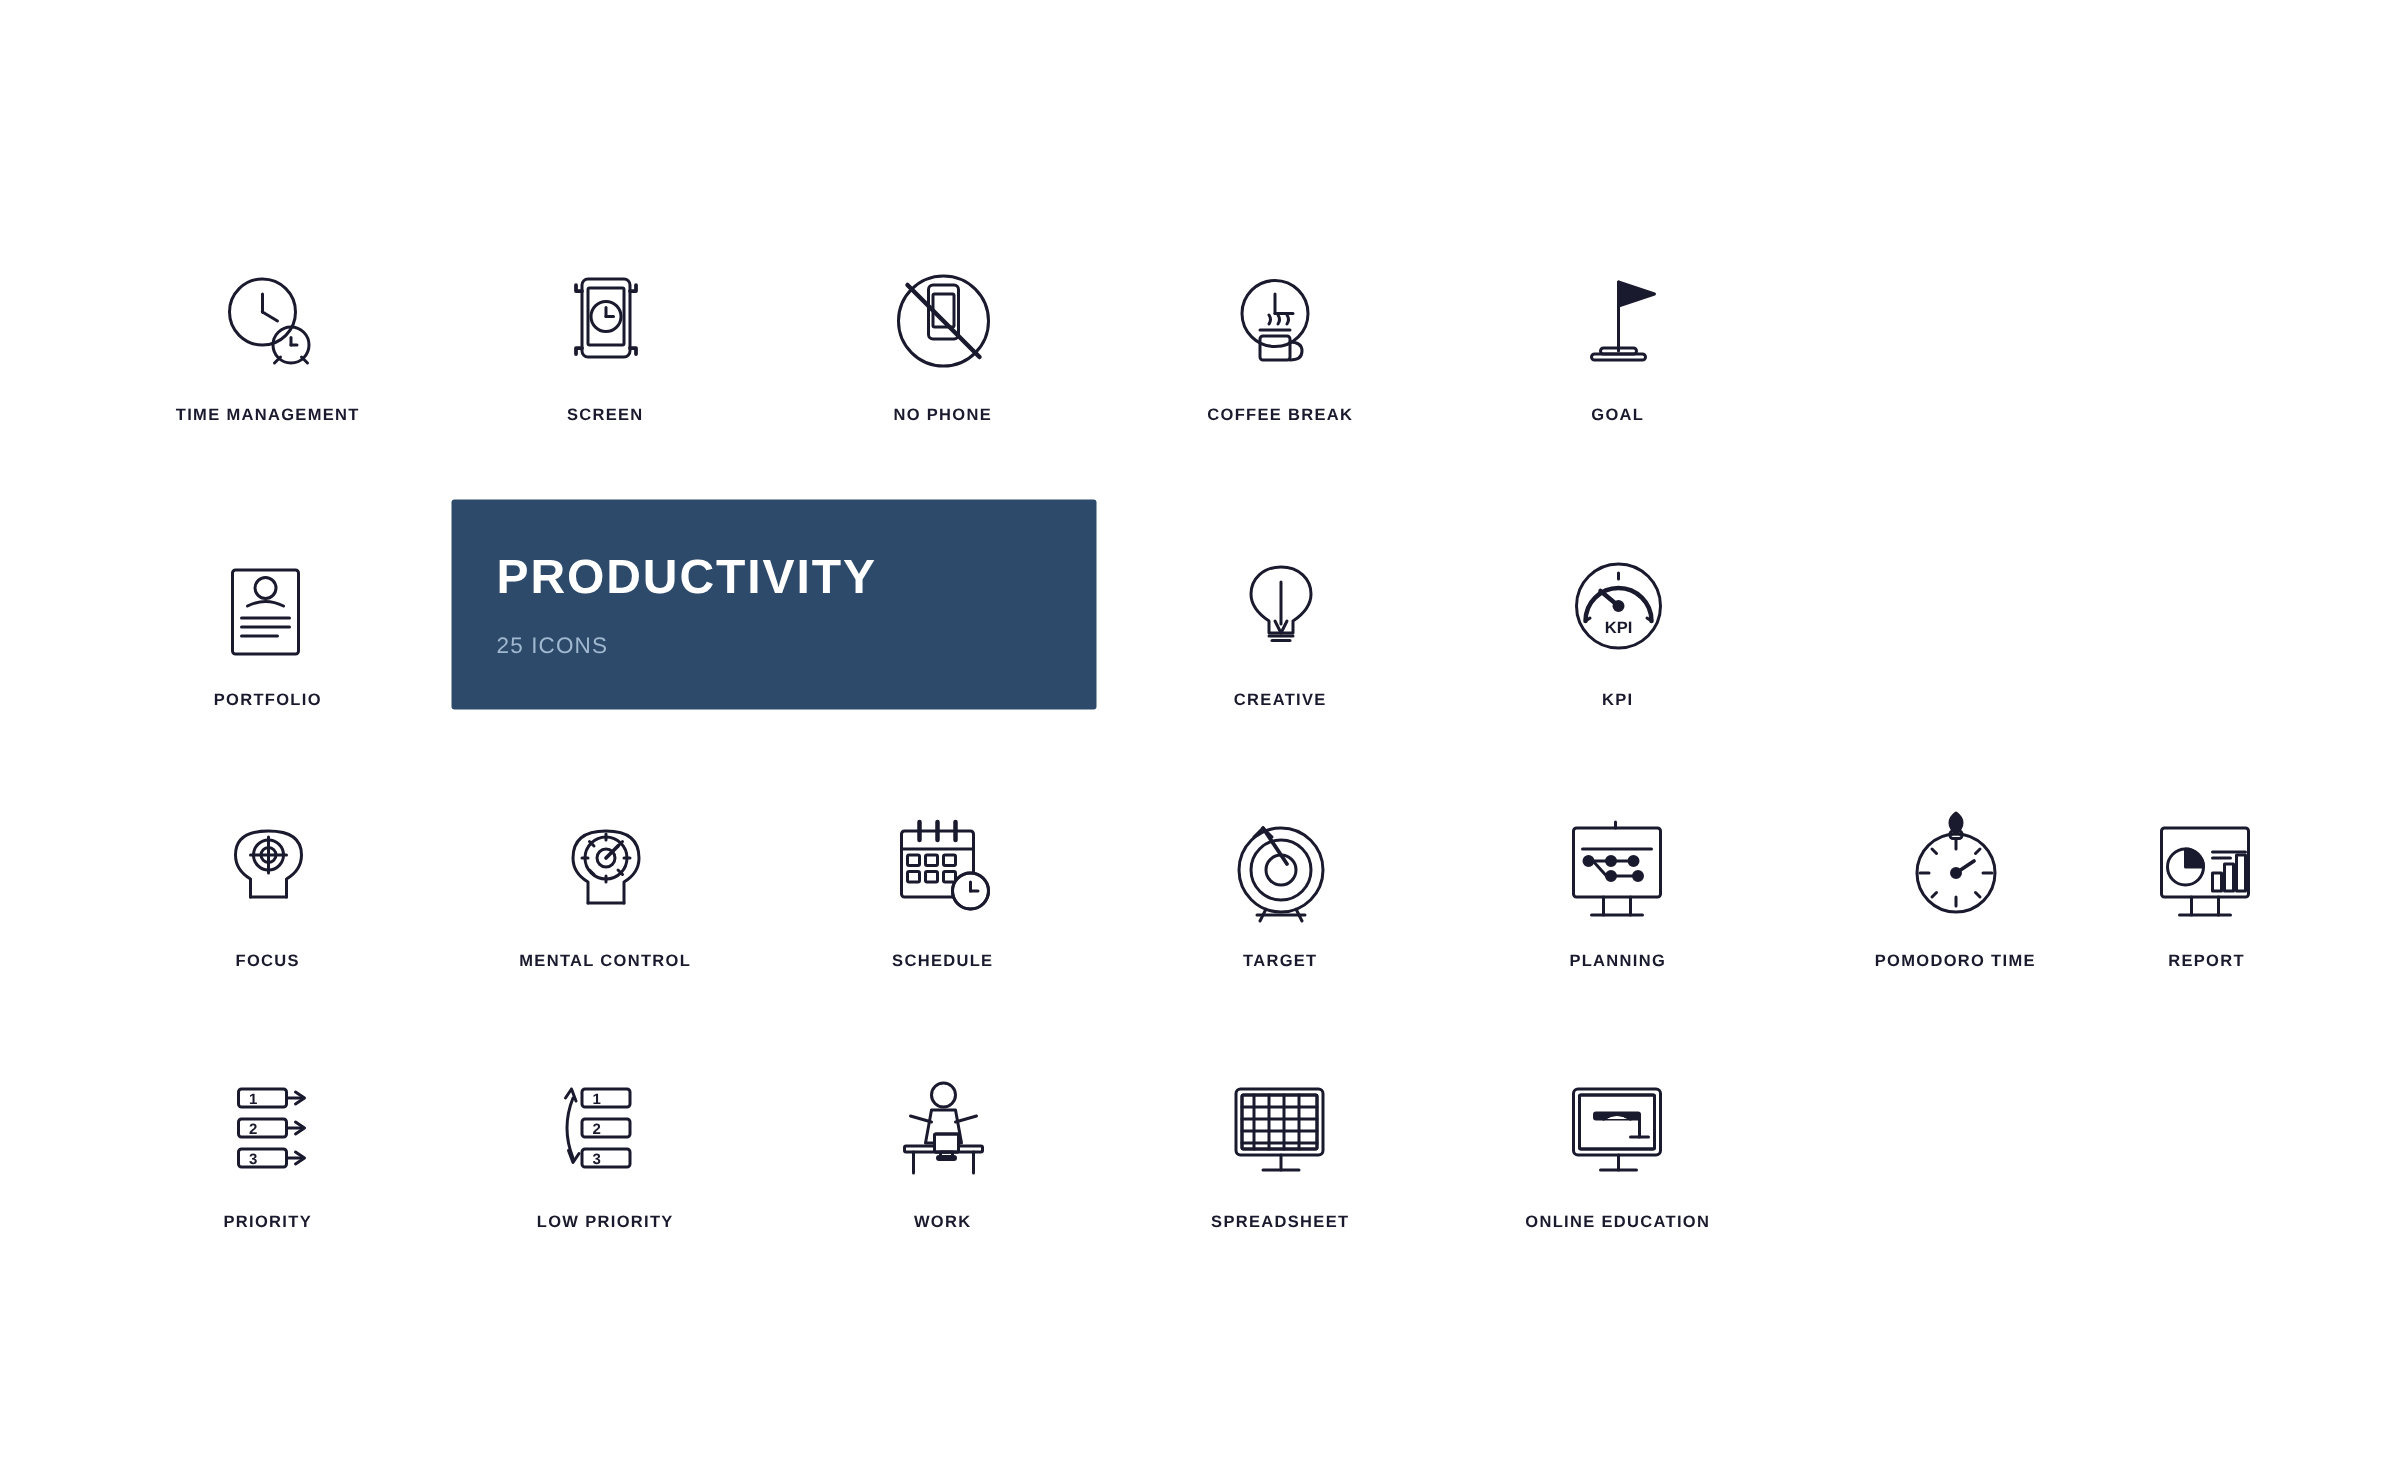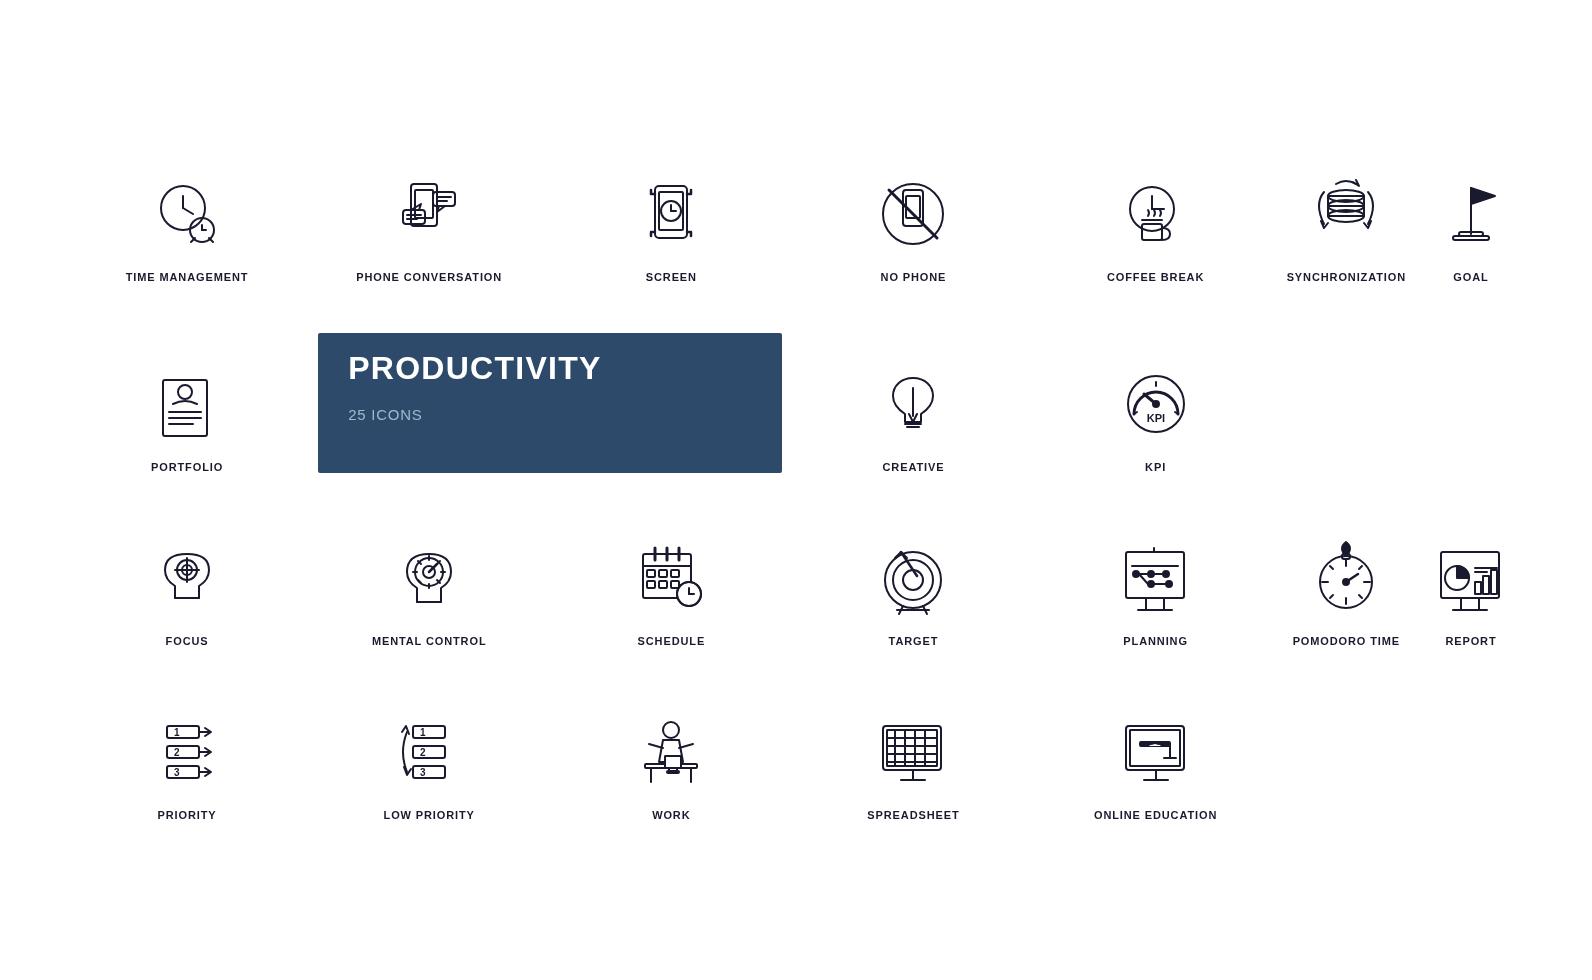--- a/index.html
+++ b/index.html
@@ -11,21 +11,21 @@
       display: flex;
       align-items: center;
       justify-content: center;
     }
     .container {
       width: 1500px;
       padding: 40px 20px;
     }
     .grid {
       display: grid;
-      grid-template-columns: repeat(5, 1fr);
+      grid-template-columns: repeat(6, 1fr);
       gap: 10px 0;
     }
     .icon-cell {
       display: flex;
       flex-direction: column;
       align-items: center;
       justify-content: flex-end;
       padding: 20px 10px 10px;
       gap: 12px;
     }
@@ -60,22 +60,22 @@
       justify-content: center;
       padding: 10px;
     }
     .promo-box {
       background: #2d4a6b;
       width: 100%;
       height: 140px;
       display: flex;
       flex-direction: column;
       align-items: flex-start;
-      justify-content: flex-start;
-      padding: 18px 30px;
+      justify-content: center;
+      padding: 37px 30px;
       border-radius: 2px;
     }
     .promo-title {
       color: #fff;
       font-size: 32px;
       font-weight: 900;
       letter-spacing: 0.04em;
       line-height: 1.1;
     }
     .promo-subtitle {
@@ -105,39 +105,20 @@
           <line x1="36" y1="34" x2="46" y2="40"></line>
           <circle cx="55" cy="56" r="12"></circle>
           <line x1="55" y1="51" x2="55" y2="56"></line>
           <line x1="55" y1="56" x2="59" y2="56"></line>
           <path d="M48 64 L44 68 M62 64 L66 68"></path>
         </svg>
       </div>
       <span class="icon-label">TIME MANAGEMENT</span>
     </div>
 
-    <div class="icon-cell">
-      <div class="icon-svg">
-        <svg viewBox="0 0 80 80">
-          <rect x="22" y="10" width="26" height="42" rx="3"></rect>
-          <rect x="26" y="16" width="18" height="28" rx="1"></rect>
-
-          <rect x="44" y="18" width="22" height="14" rx="3"></rect>
-          <path d="M50 32 L48 38 L56 32"></path>
-          <line x1="48" y1="23" x2="62" y2="23"></line>
-          <line x1="48" y1="27" x2="58" y2="27"></line>
-
-          <rect x="14" y="36" width="22" height="14" rx="3"></rect>
-          <path d="M30 36 L32 30 L22 36"></path>
-          <line x1="18" y1="41" x2="32" y2="41"></line>
-          <line x1="18" y1="45" x2="28" y2="45"></line>
-        </svg>
-      </div>
-      <span class="icon-label">PHONE CONVERSATION</span>
-    </div>
 
     <div class="icon-cell">
       <div class="icon-svg">
         <svg viewBox="0 0 80 80">
           <rect x="24" y="12" width="32" height="52" rx="4"></rect>
           <rect x="28" y="18" width="24" height="38" rx="1"></rect>
 
           <circle cx="40" cy="37" r="10"></circle>
           <line x1="40" y1="37" x2="40" y2="31"></line>
           <line x1="40" y1="37" x2="45" y2="37"></line>
@@ -176,41 +157,20 @@
           <line x1="26" y1="46" x2="46" y2="46"></line>
 
           <path d="M32 42 Q34 39 32 36" fill="none"></path>
           <path d="M38 42 Q40 39 38 36" fill="none"></path>
           <path d="M44 42 Q46 39 44 36" fill="none"></path>
         </svg>
       </div>
       <span class="icon-label">COFFEE BREAK</span>
     </div>
 
-    <div class="icon-cell">
-      <div class="icon-svg">
-        <svg viewBox="0 0 80 80">
-
-          <ellipse cx="40" cy="22" rx="18" ry="6"></ellipse>
-          <rect x="22" y="22" width="36" height="10"></rect>
-          <ellipse cx="40" cy="32" rx="18" ry="6"></ellipse>
-          <rect x="22" y="32" width="36" height="10"></rect>
-          <ellipse cx="40" cy="42" rx="18" ry="6"></ellipse>
-
-          <path d="M18 18 Q8 30 18 50" fill="none"></path>
-          <path d="M15 47 L18 54 L22 49" fill="none"></path>
-          <path d="M62 18 Q72 30 62 50" fill="none"></path>
-          <path d="M65 47 L62 54 L58 49" fill="none"></path>
-
-          <path d="M30 10 Q40 4 50 10" fill="none"></path>
-          <path d="M47 8 L53 12 L50 6" fill="none"></path>
-        </svg>
-      </div>
-      <span class="icon-label">SYNCHRONIZATION</span>
-    </div>
 
     <div class="icon-cell">
       <div class="icon-svg">
         <svg viewBox="0 0 80 80">
 
           <line x1="40" y1="14" x2="40" y2="60"></line>
 
           <path d="M40 14 L64 22 L40 30 Z" fill="#1a1a2e" stroke="#1a1a2e"></path>
 
           <rect x="28" y="58" width="24" height="4" rx="2"></rect>

